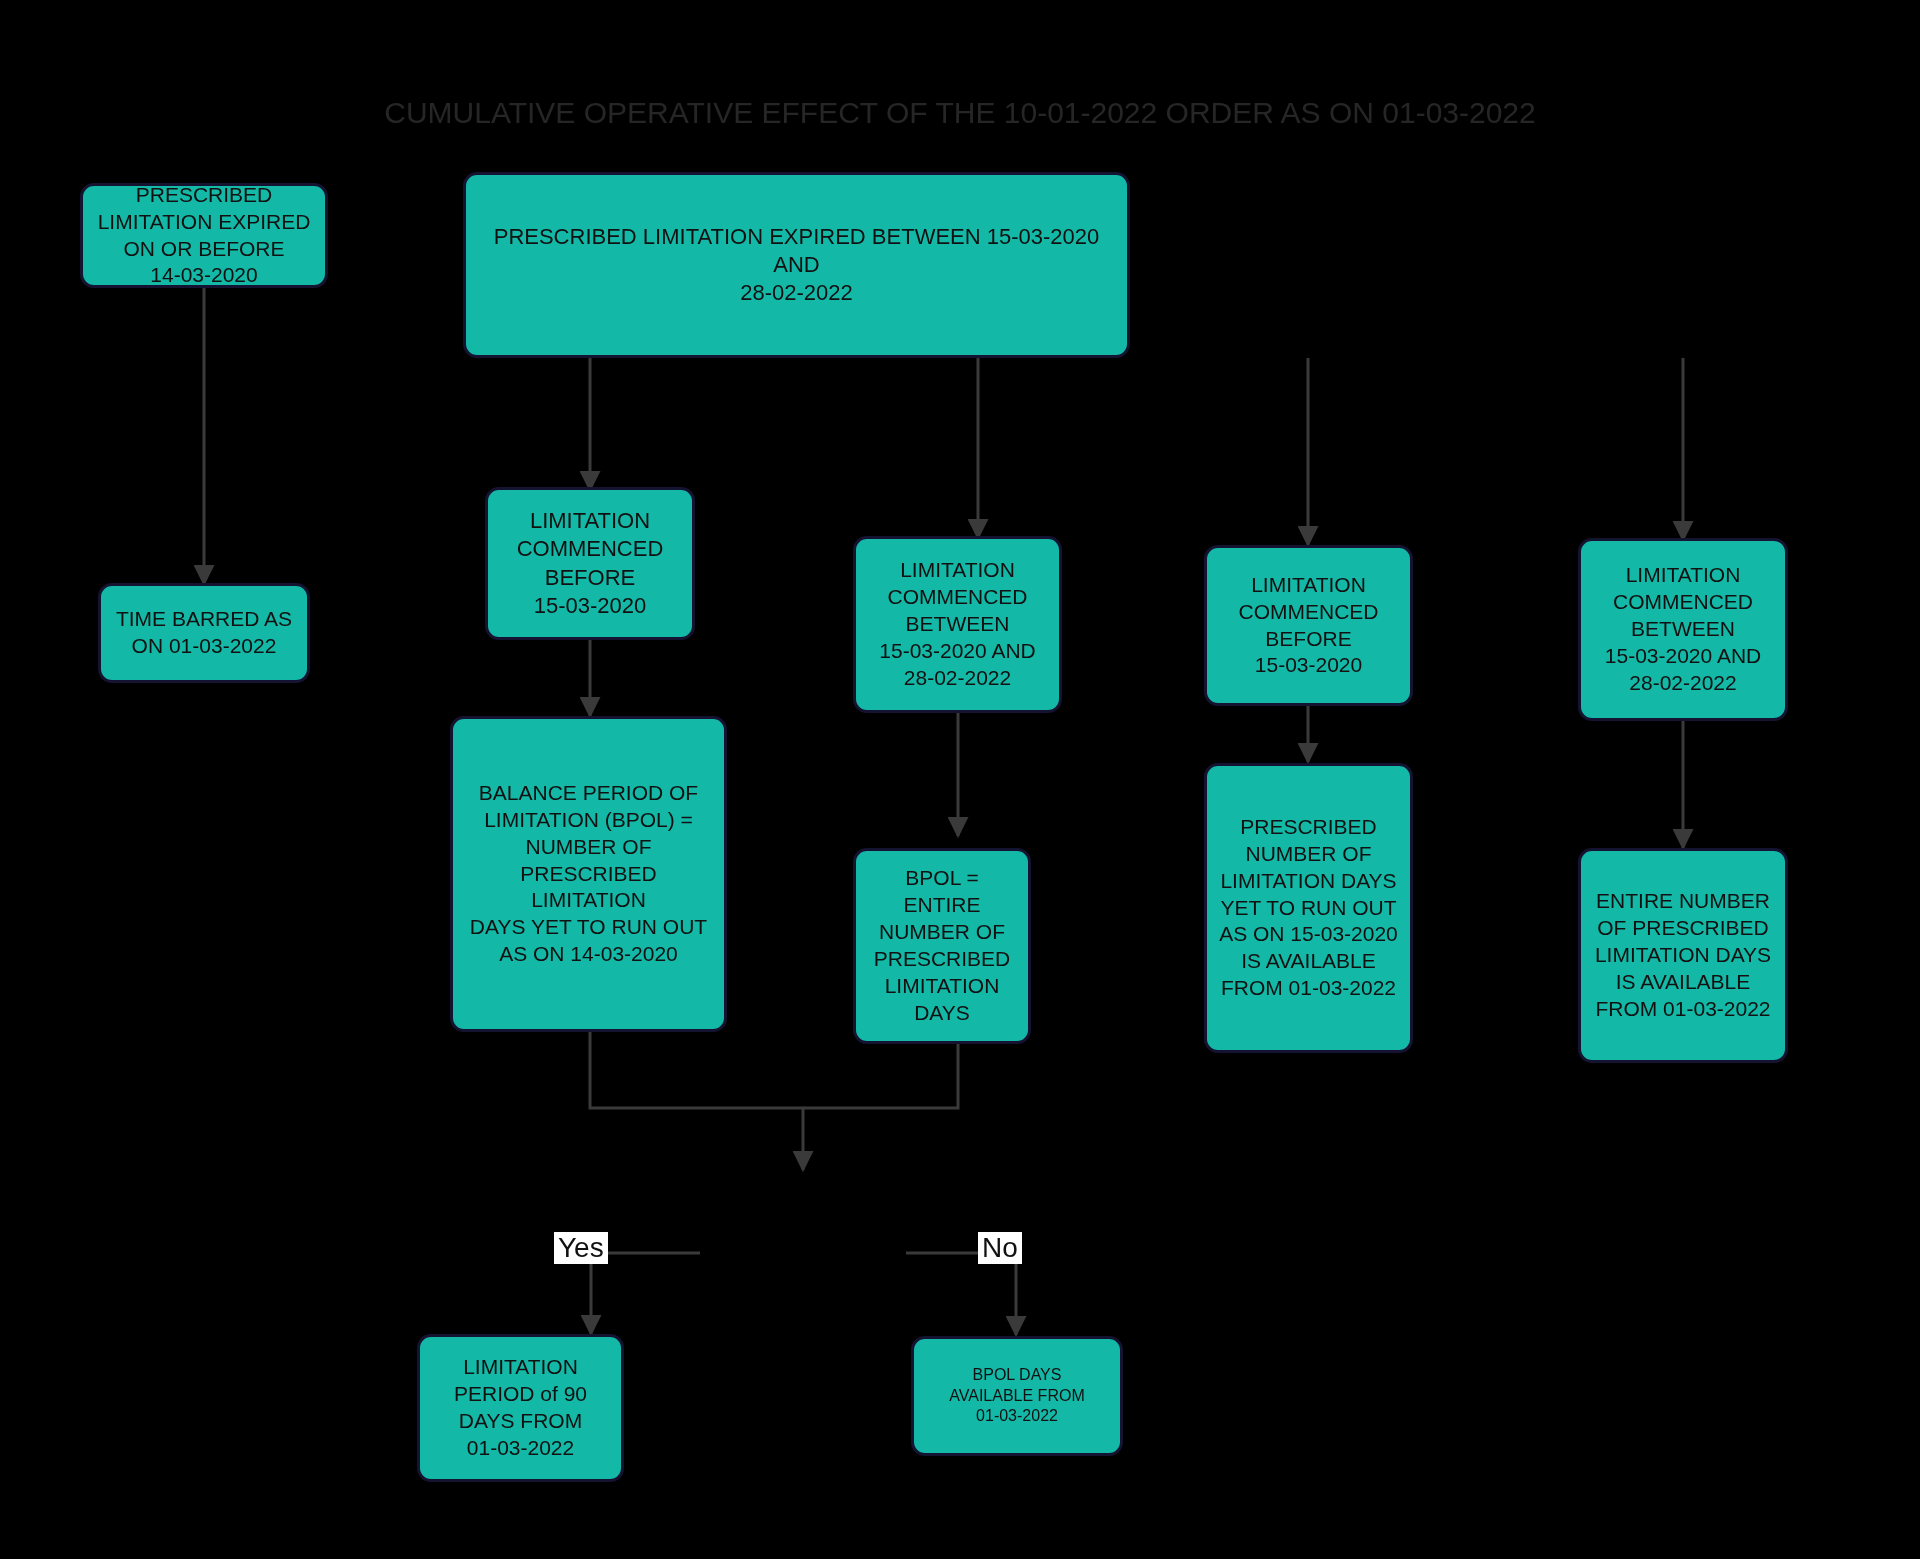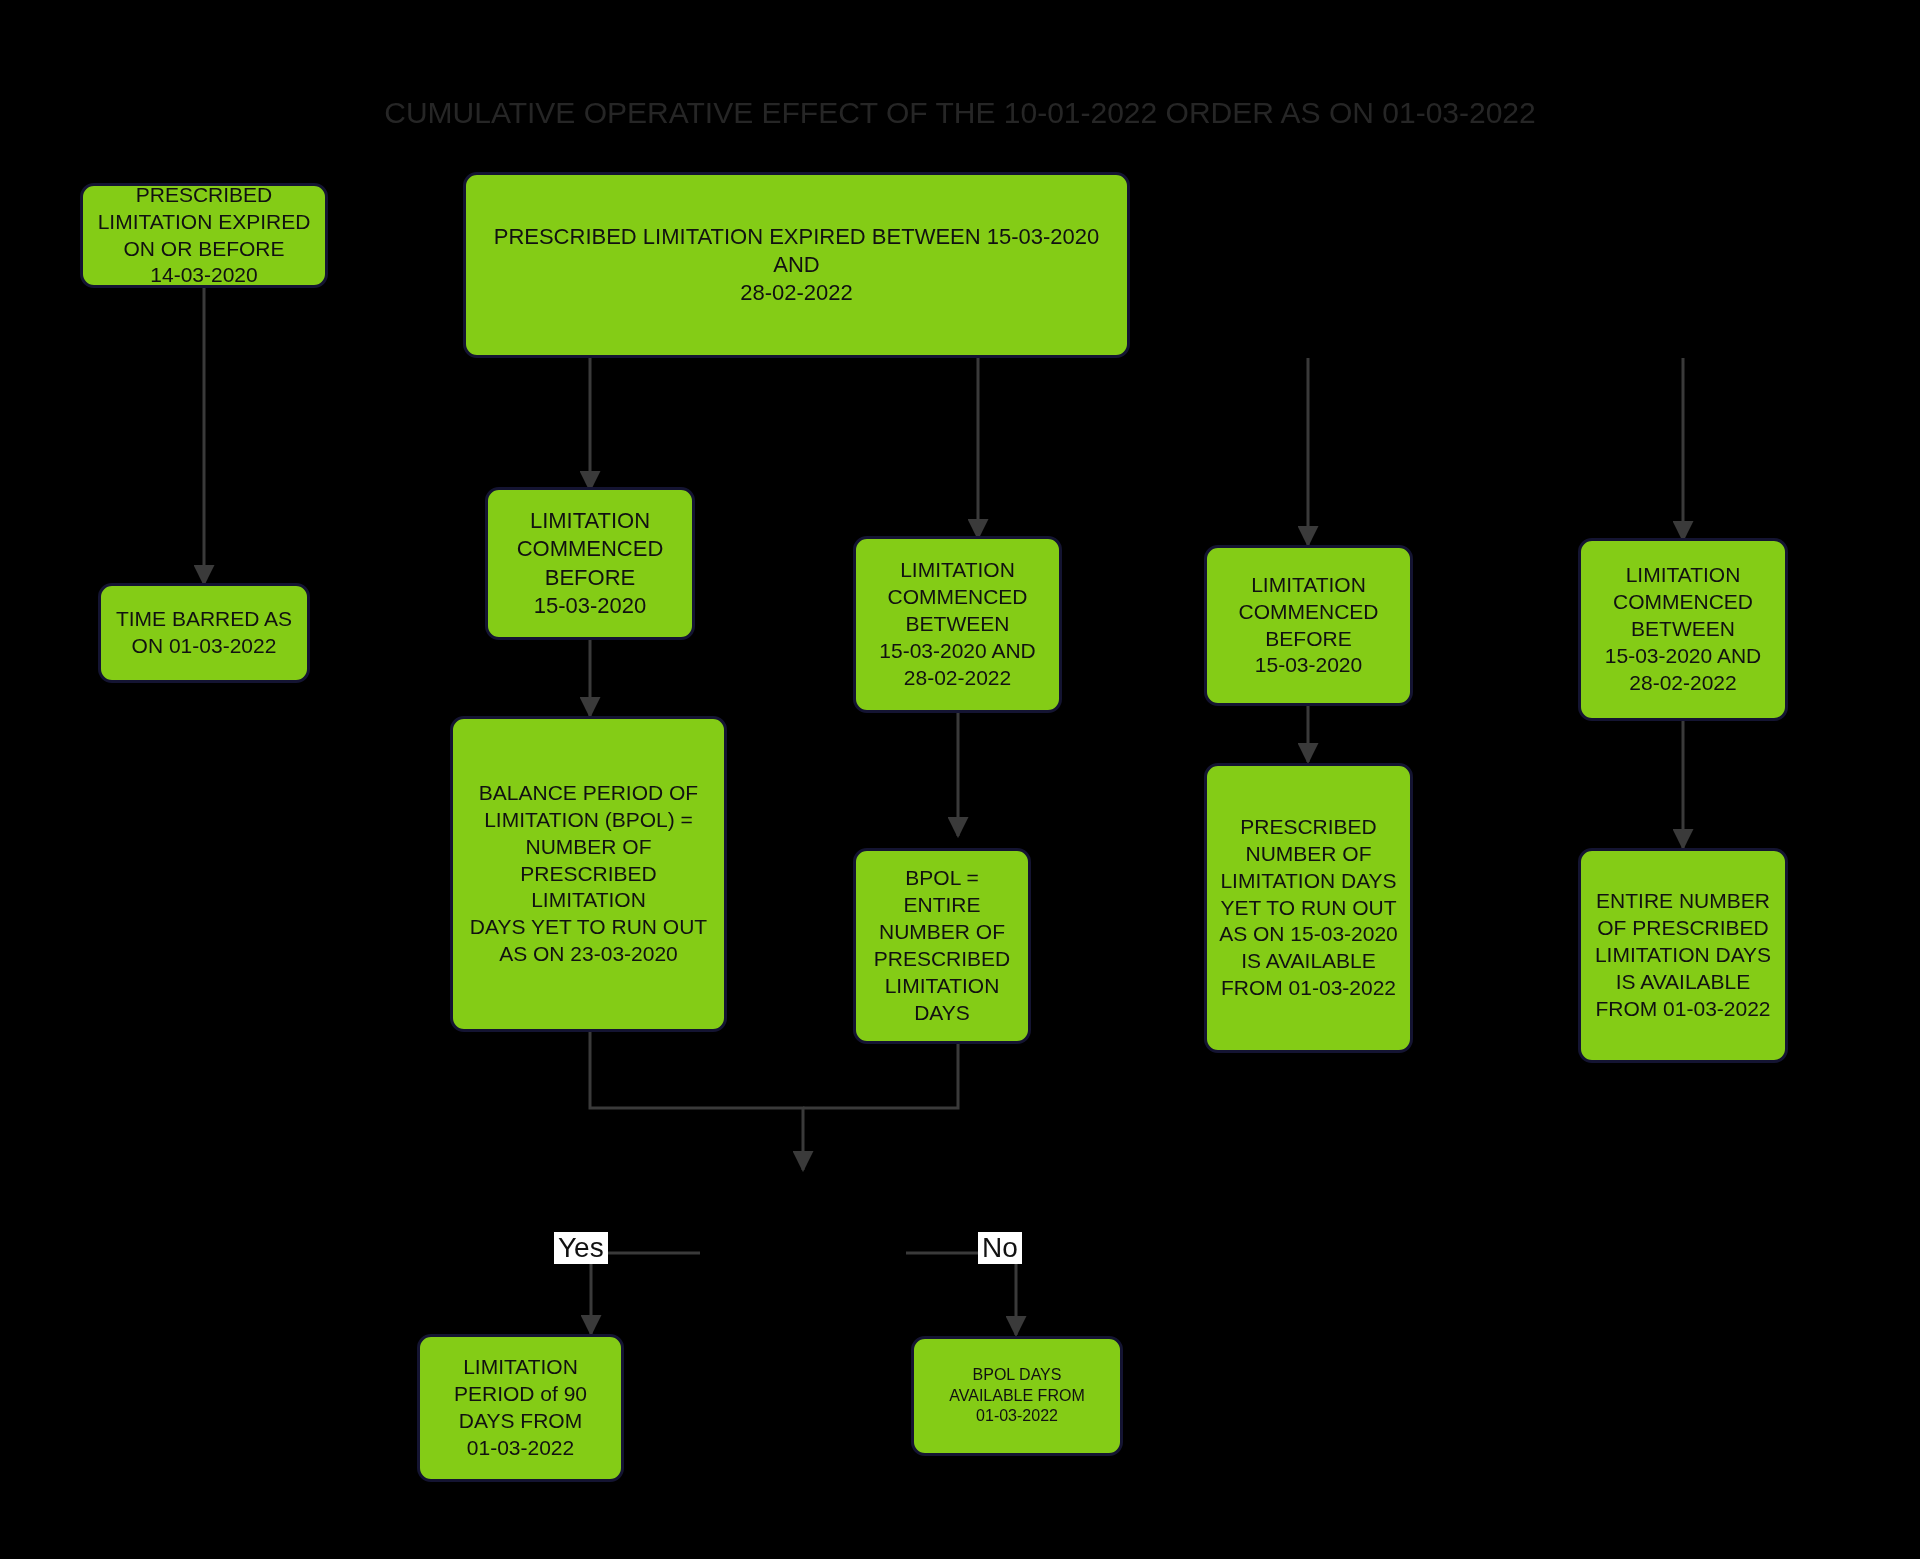--- a/index.html
+++ b/index.html
@@ -34,21 +34,21 @@
     width: 1920px;
     text-align: center;
     color: #262626;
     font-size: 30px;
     font-family: "Liberation Sans", sans-serif;
     letter-spacing: 0px;
     white-space: nowrap;
   }
   .node {
     position: absolute;
-    background: #84cc16;
+    background: #14b8a6;
     border: 3px solid #141432;
     border-radius: 14px;
     box-sizing: border-box;
     display: flex;
     align-items: center;
     justify-content: center;
     text-align: center;
     color: #111111;
     font-family: "Liberation Sans", sans-serif;
     line-height: 1.28;
@@ -183,21 +183,21 @@
 15-03-2020 AND
 28-02-2022</span>
   </div>
 
   <div class="node" style="left:450px; top:716px; width:277px; height:316px; font-size:21px;">
     <span class="txt">BALANCE PERIOD OF
 LIMITATION (BPOL) =
 NUMBER OF
 PRESCRIBED LIMITATION
 DAYS  YET TO RUN OUT
-AS ON 23-03-2020</span>
+AS ON 14-03-2020</span>
   </div>
 
   <div class="node" style="left:853px; top:848px; width:178px; height:196px; font-size:21px;">
     <span class="txt">BPOL = ENTIRE
 NUMBER  OF
 PRESCRIBED
 LIMITATION DAYS</span>
   </div>
 
   <div class="node" style="left:1204px; top:763px; width:209px; height:290px; font-size:21px;">

